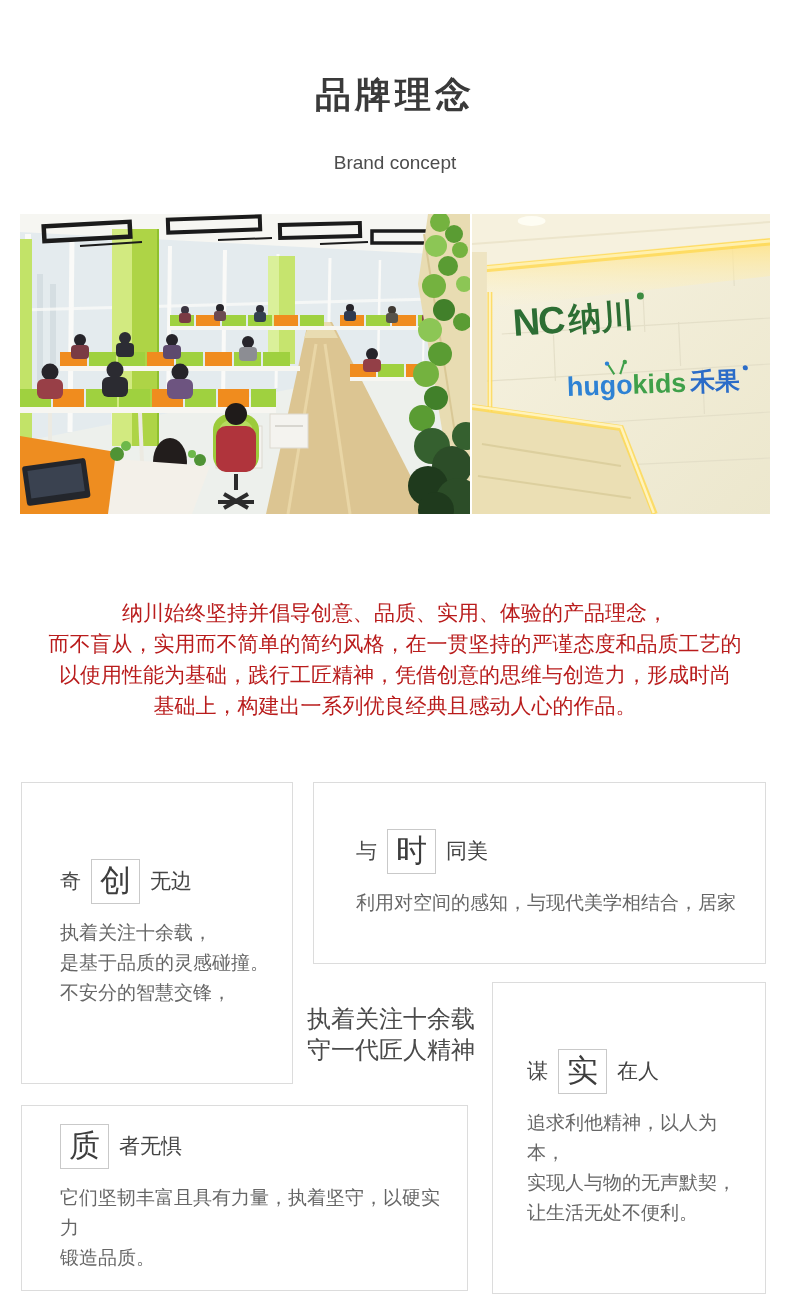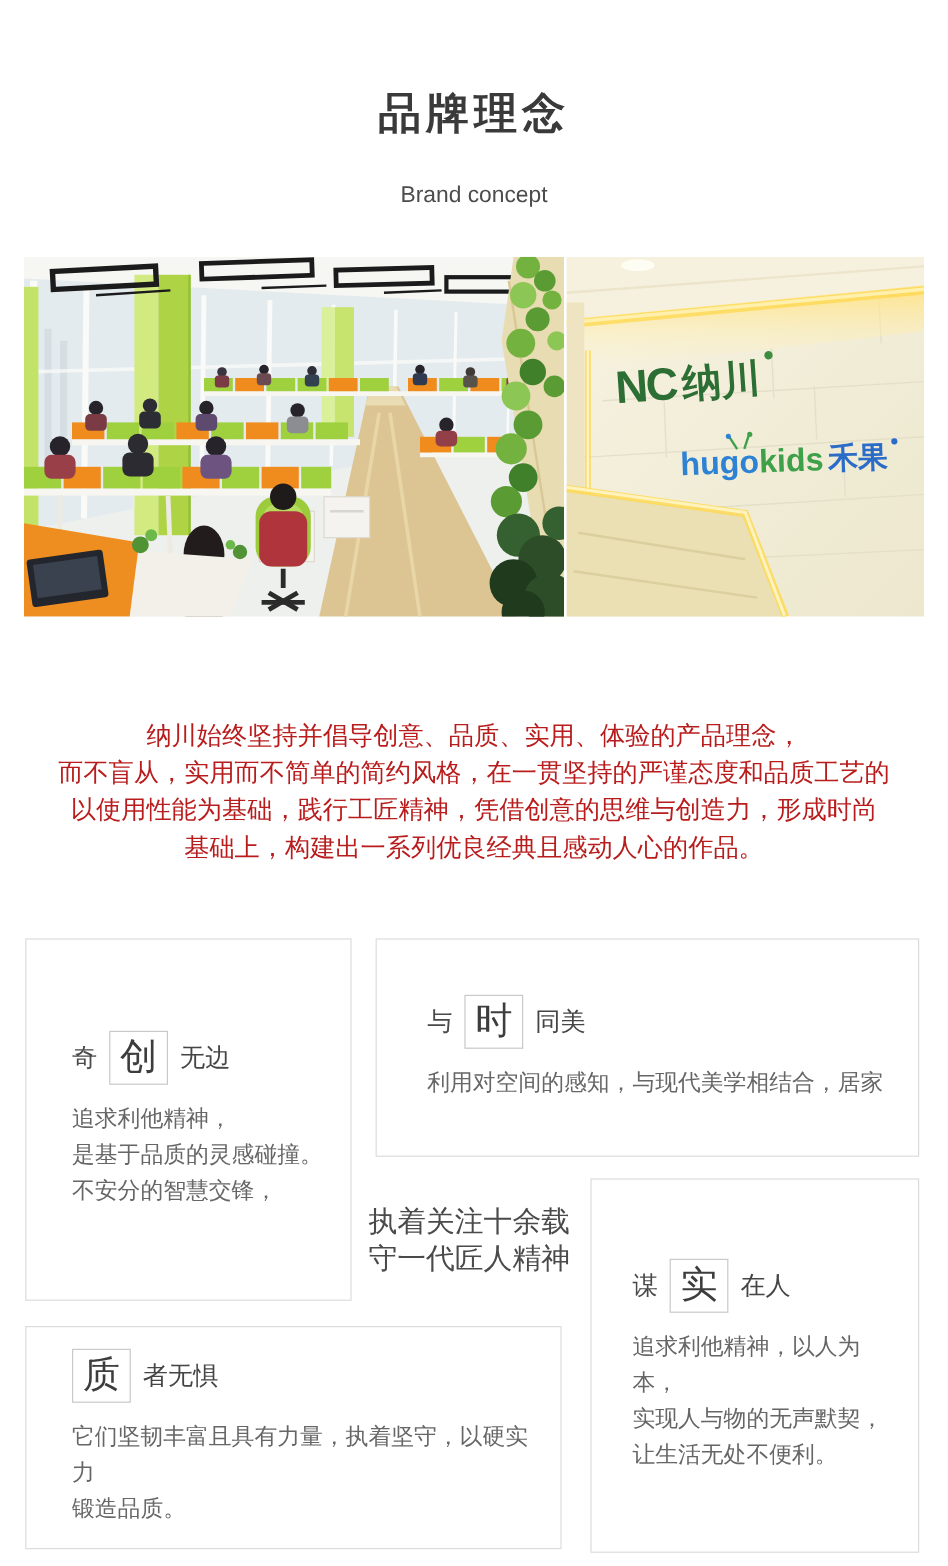--- a/index.html
+++ b/index.html
@@ -366,21 +366,21 @@
 
 <div class="cards">
 
   <div class="card card-1">
     <div class="card-title serif">
       <span class="pre">奇</span>
       <span class="boxed serif">创</span>
       <span class="post">无边</span>
     </div>
     <div class="card-body serif">
-      <div>追求利他精神，</div>
+      <div>执着关注十余载，</div>
       <div>是基于品质的灵感碰撞。</div>
       <div>不安分的智慧交锋，</div>
     </div>
   </div>
 
   <div class="card card-2">
     <div class="card-title serif">
       <span class="pre">与</span>
       <span class="boxed serif">时</span>
       <span class="post">同美</span>

